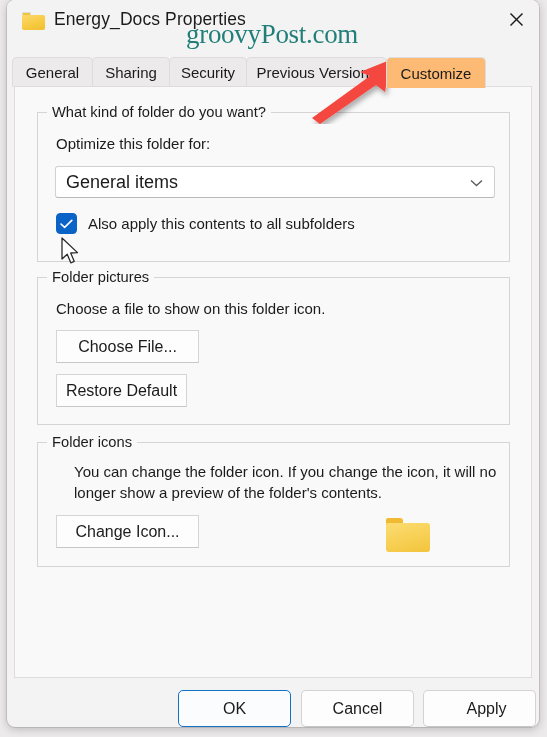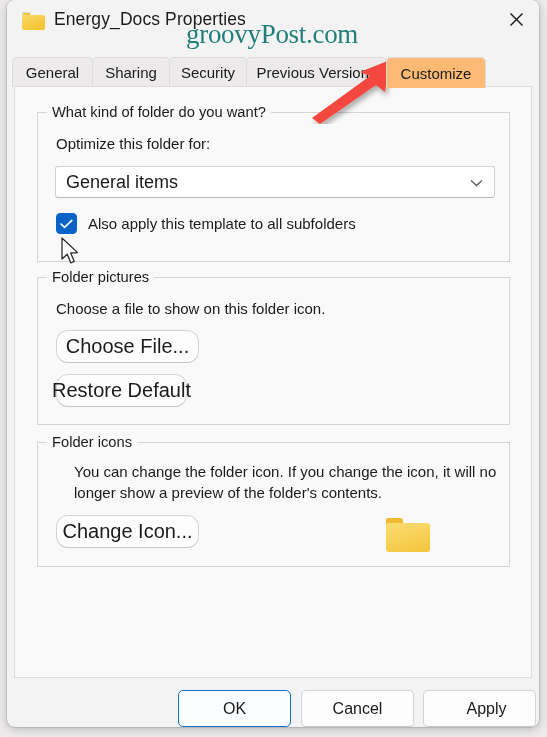--- a/index.html
+++ b/index.html
@@ -217,26 +217,26 @@
     color: #1b1b1b;
     white-space: nowrap;
   }
 
   
   .btn {
     position: absolute;
     background: #fdfdfd;
     border: 1px solid #d6d4d4;
     border-bottom-color: #c8c6c6;
-    border-radius: 12px;
+    border-radius: 0;
     box-sizing: border-box;
     display: flex;
     align-items: center;
     justify-content: center;
-    font-size: 20px;
+    font-size: 16px;
     color: #1b1b1b;
     cursor: default;
     white-space: nowrap;
   }
 
   
   .preview-folder {
     position: absolute;
     left: 379px;
     top: 518px;
@@ -343,21 +343,21 @@
             </svg>
           </span>
         </div>
 
         <div class="checkrow" style="left:18px; top:100px;">
           <span class="checkbox">
             <svg width="13" height="10" viewBox="0 0 13 10">
               <polyline points="1,5 4.6,8.4 11.8,1.4" fill="none" stroke="#ffffff" stroke-width="1.6" stroke-linecap="round" stroke-linejoin="round"></polyline>
             </svg>
           </span>
-          <span class="checkbox-label">Also apply this template to all subfolders</span>
+          <span class="checkbox-label">Also apply this contents to all subfolders</span>
         </div>
       </div>
 
       <div class="group" style="left:22px; top:190px; width:473px; height:148px;">
         <div class="group-legend">Folder pictures</div>
 
         <div class="body-text" style="left:18px; top:20px;">Choose a file to show on this folder icon.</div>
 
         <div class="btn" style="left:18px; top:52px; width:143px; height:33px;">Choose File...</div>
 

